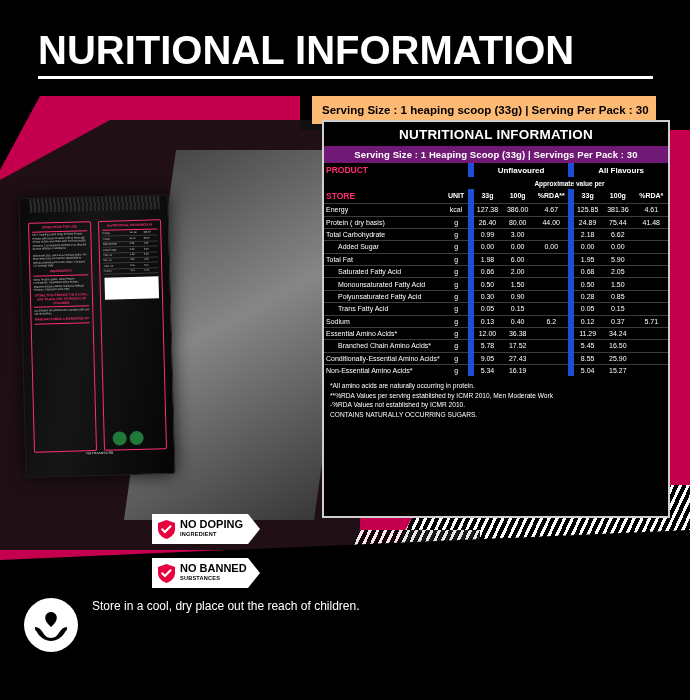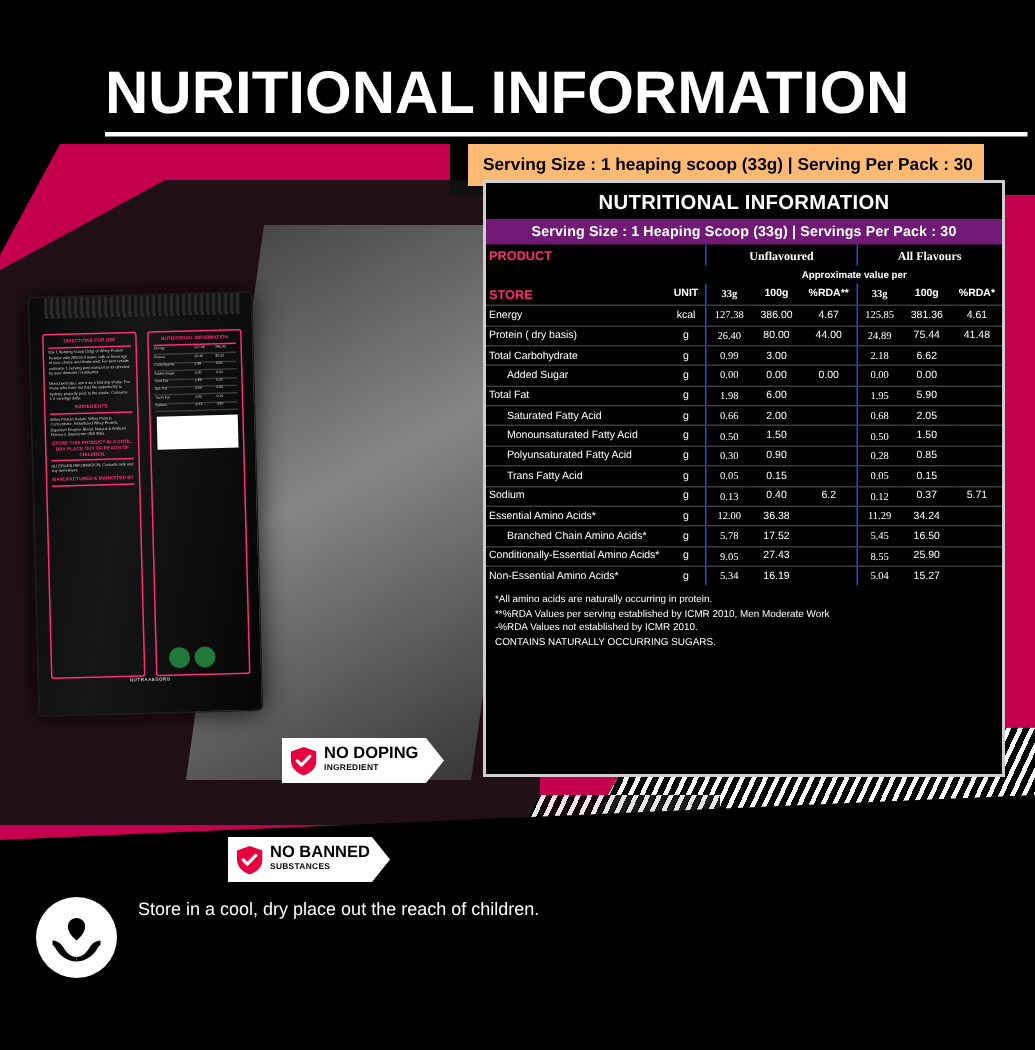--- a/index.html
+++ b/index.html
@@ -58,21 +58,21 @@
   .stripes2 {
     position:absolute; left:330px; bottom:110px; width:150px; height:60px;
     z-index:3;
     background: repeating-linear-gradient(115deg, #fff 0 3px, #000 3px 7px);
     clip-path: polygon(30px 0, 150px 0, 150px 60px, 0 60px);
     opacity:.9;
   }
 
   
   .title-wrap {
-    position:absolute; left:38px; top:40px; width:615px; z-index:6;margin-left:32px;
+    position:absolute; left:38px; top:28px; width:615px; z-index:6;
   }
   .title-wrap h1 {
     margin:0; font-size:40px; line-height:44px; letter-spacing:0px;
     font-weight:bold; color:#ffffff; font-family:"Liberation Sans", sans-serif;
   }
   .title-rule { width:615px; height:3px; background:#fff; margin-top:4px; }
 
   
   .serving-banner {
     position:absolute; left:312px; top:96px; width:344px; height:28px;
@@ -104,21 +104,21 @@
   }
   .hdr-prod { color:#ff2e74; font-weight:bold; font-size:8.5px; text-align:left; padding-left:6px; }
   .hdr-amount { color:#ff2e74; font-weight:bold; font-size:8.5px; text-align:left; padding-left:6px; }
   .grp-hdr { text-align:center; font-size:8px; color:#fff; font-weight:bold; }
   .approx { text-align:center; font-size:6.5px; color:#fff; font-style:normal; }
   .colhdr { text-align:center; font-size:7px; color:#fff; font-weight:bold; }
   .rowline td { border-top:1px solid #3c3c3c; }
   .nm { text-align:left; padding-left:6px; white-space:nowrap; overflow:hidden; }
   .nm.ind1 { padding-left:14px; }
   .ct { text-align:center; }
-  .sep-v { border-left:1px solid #1d4ed8;font-family:Liberation Serif, serif; }
+  .sep-v { border-left:6px solid #1d4ed8; }
 
   .footnotes {
     font-size:6.6px; line-height:9.5px; color:#fff; padding:5px 6px 0 6px;
   }
 
   
   .pouch {
     position:absolute; left:22px; top:196px; width:150px; height:280px; z-index:5;
     background:linear-gradient(100deg,#0a0a0a 0%, #161616 40%, #050505 100%);
     border-radius:4px;
@@ -170,21 +170,21 @@
     clip-path: polygon(0 0, calc(100% - 12px) 0, 100% 50%, calc(100% - 12px) 100%, 0 100%);
     min-width:108px;
   }
   .badge .shield {
     width:17px; height:19px; margin-right:5px; position:relative; flex:none;
   }
   .badge .shield svg { display:block; }
   .badge .txt { line-height:10px; }
   .badge .t1 { font-size:11px; font-weight:bold; display:block; }
   .badge .t2 { font-size:5.6px; font-weight:bold; display:block; letter-spacing:.2px; }
-  #badge-doping { left:152px; top:492px;margin-left:36px; }
+  #badge-doping { left:152px; top:514px; }
   #badge-banned { left:152px; top:558px; }
 
   
   .storage {
     position:absolute; left:24px; top:598px; z-index:9;
     display:flex; align-items:flex-start;
   }
   .storage .icon {
     width:54px; height:54px; border-radius:50%; background:#fff;
     display:flex; align-items:center; justify-content:center; flex:none;

